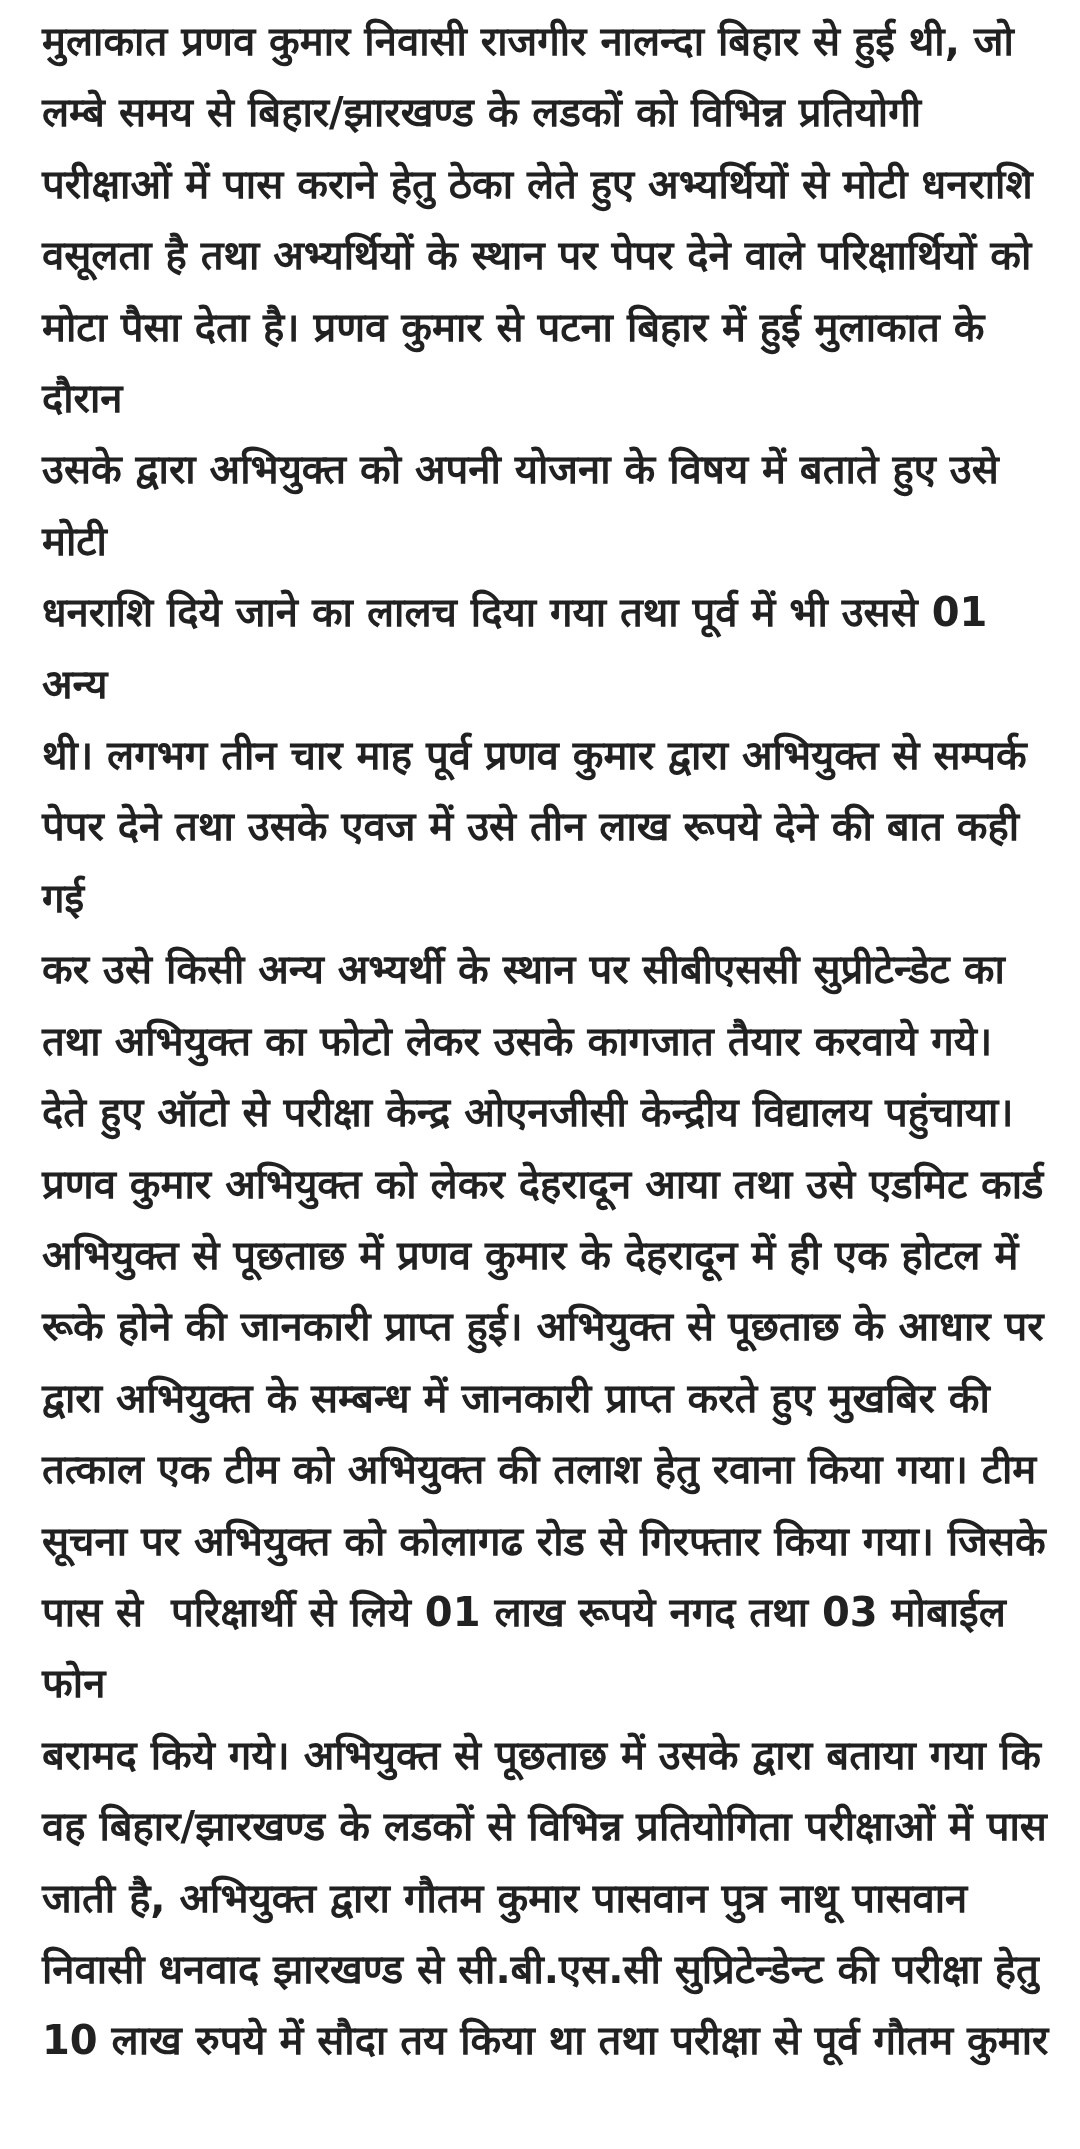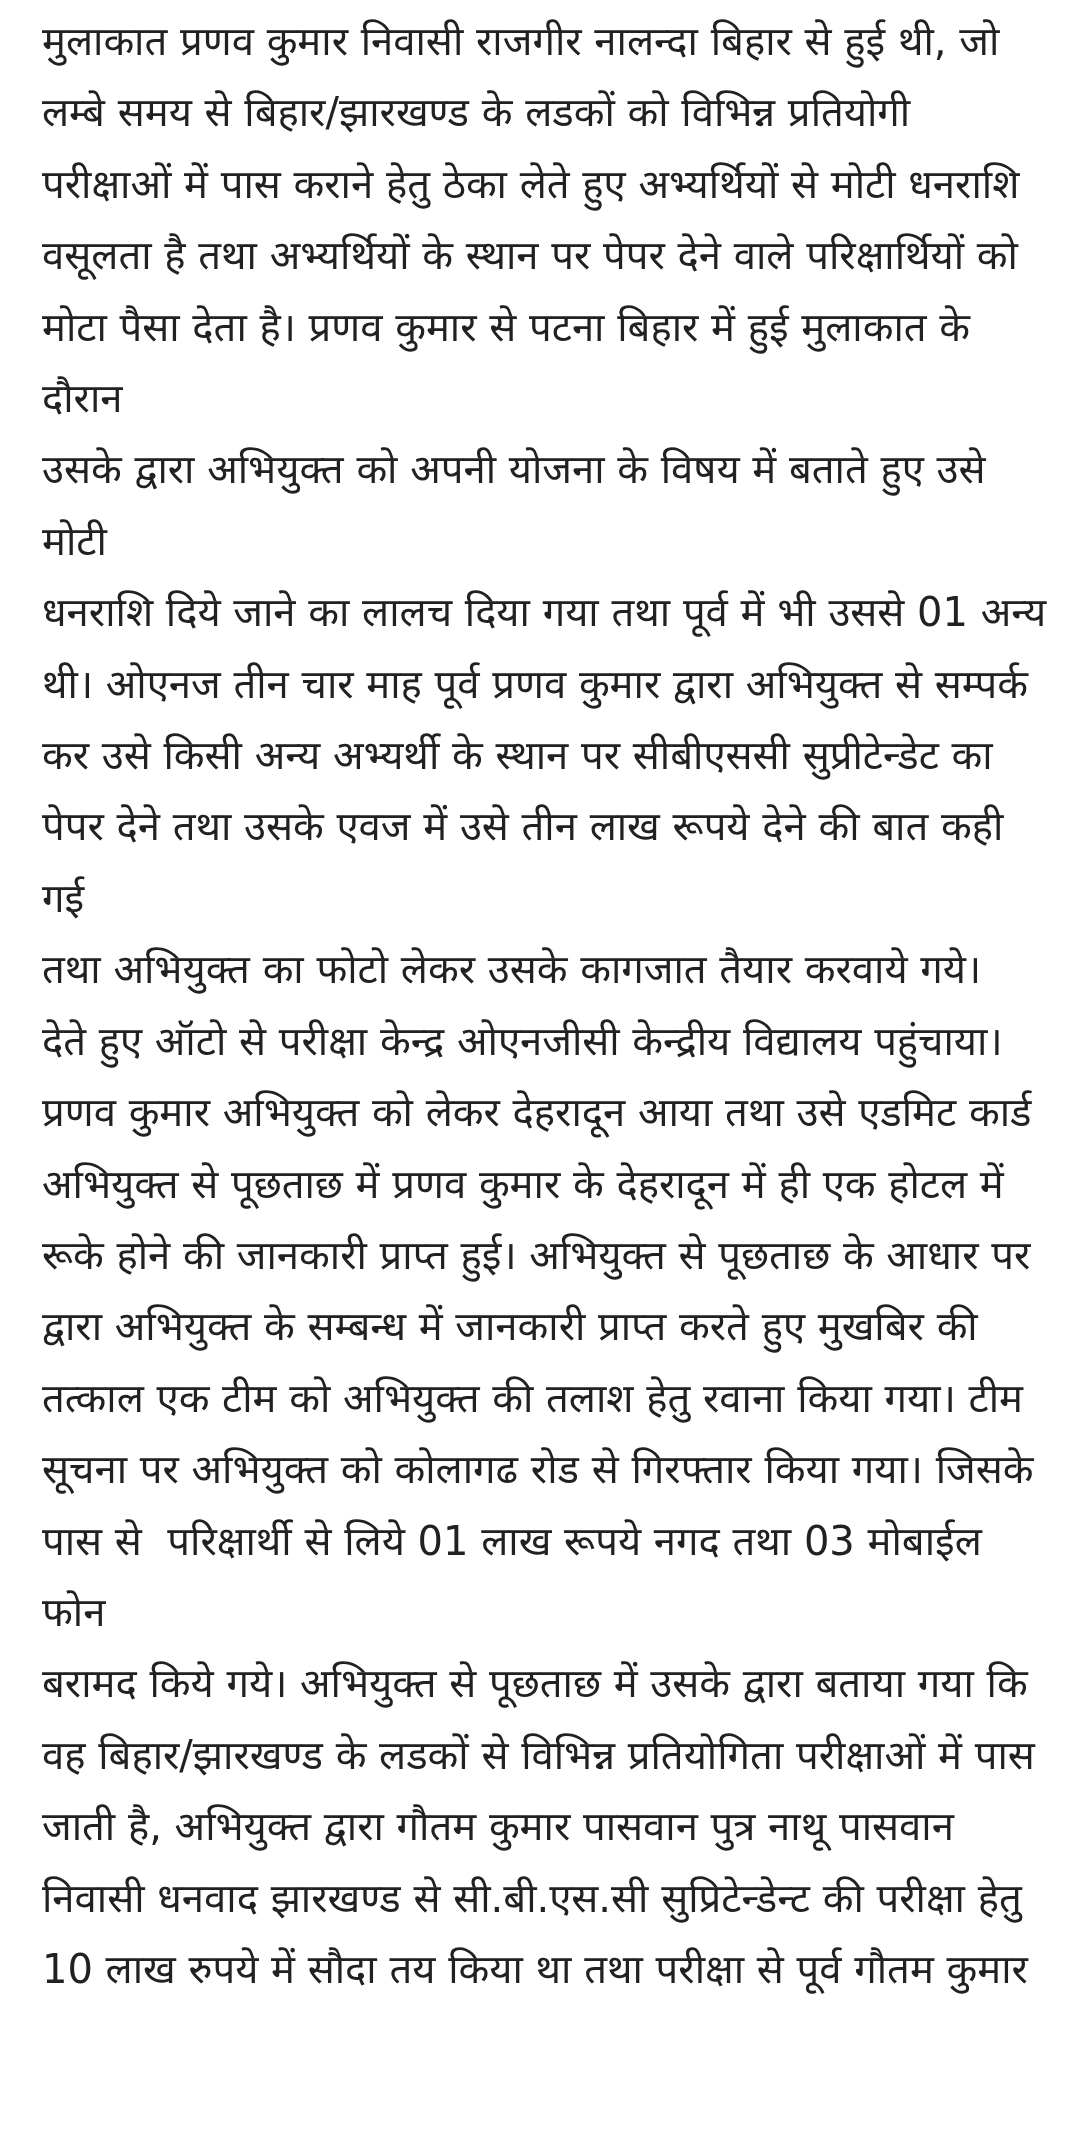--- a/index.html
+++ b/index.html
@@ -8,20 +8,21 @@
     background: #ffffff;
   }
   .page {
     position: relative;
     width: 1080px;
     height: 2149px;
     background: #ffffff;
     overflow: hidden;
     box-sizing: border-box;
     padding: 6px 30px 0 42px;
+    font-weight: bold;
   }
   .text-block {
     width: 100%;
   }
   .line {
     font-family: "DejaVu Sans", sans-serif;
     font-size: 40px;
     line-height: 71.4px;
     color: #212121;
     white-space: pre-wrap;
@@ -34,23 +35,23 @@
 
 <div class="page">
   <div class="text-block" id="text-block">
       <div class="line">मुलाकात प्रणव कुमार निवासी राजगीर नालन्दा बिहार से हुई थी, जो</div>
       <div class="line">लम्बे समय से बिहार/झारखण्ड के लडकों को विभिन्न प्रतियोगी</div>
       <div class="line">परीक्षाओं में पास कराने हेतु ठेका लेते हुए अभ्यर्थियों से मोटी धनराशि</div>
       <div class="line">वसूलता है तथा अभ्यर्थियों के स्थान पर पेपर देने वाले परिक्षार्थियों को</div>
       <div class="line">मोटा पैसा देता है। प्रणव कुमार से पटना बिहार में हुई मुलाकात के दौरान</div>
       <div class="line">उसके द्वारा अभियुक्त को अपनी योजना के विषय में बताते हुए उसे मोटी</div>
       <div class="line">धनराशि दिये जाने का लालच दिया गया तथा पूर्व में भी उससे 01 अन्य</div>
-      <div class="line">थी। ओएनज तीन चार माह पूर्व प्रणव कुमार द्वारा अभियुक्त से सम्पर्क</div>
+      <div class="line">थी। लगभग तीन चार माह पूर्व प्रणव कुमार द्वारा अभियुक्त से सम्पर्क</div>
+      <div class="line">पेपर देने तथा उसके एवज में उसे तीन लाख रूपये देने की बात कही गई</div>
       <div class="line">कर उसे किसी अन्य अभ्यर्थी के स्थान पर सीबीएससी सुप्रीटेन्डेट का</div>
-      <div class="line">पेपर देने तथा उसके एवज में उसे तीन लाख रूपये देने की बात कही गई</div>
       <div class="line">तथा अभियुक्त का फोटो लेकर उसके कागजात तैयार करवाये गये।</div>
       <div class="line">देते हुए ऑटो से परीक्षा केन्द्र ओएनजीसी केन्द्रीय विद्यालय पहुंचाया।</div>
       <div class="line">प्रणव कुमार अभियुक्त को लेकर देहरादून आया तथा उसे एडमिट कार्ड</div>
       <div class="line">अभियुक्त से पूछताछ में प्रणव कुमार के देहरादून में ही एक होटल में</div>
       <div class="line">रूके होने की जानकारी प्राप्त हुई। अभियुक्त से पूछताछ के आधार पर</div>
       <div class="line">द्वारा अभियुक्त के सम्बन्ध में जानकारी प्राप्त करते हुए मुखबिर की</div>
       <div class="line">तत्काल एक टीम को अभियुक्त की तलाश हेतु रवाना किया गया। टीम</div>
       <div class="line">सूचना पर अभियुक्त को कोलागढ रोड से गिरफ्तार किया गया। जिसके</div>
       <div class="line">पास से  परिक्षार्थी से लिये 01 लाख रूपये नगद तथा 03 मोबाईल फोन</div>
       <div class="line">बरामद किये गये। अभियुक्त से पूछताछ में उसके द्वारा बताया गया कि</div>

